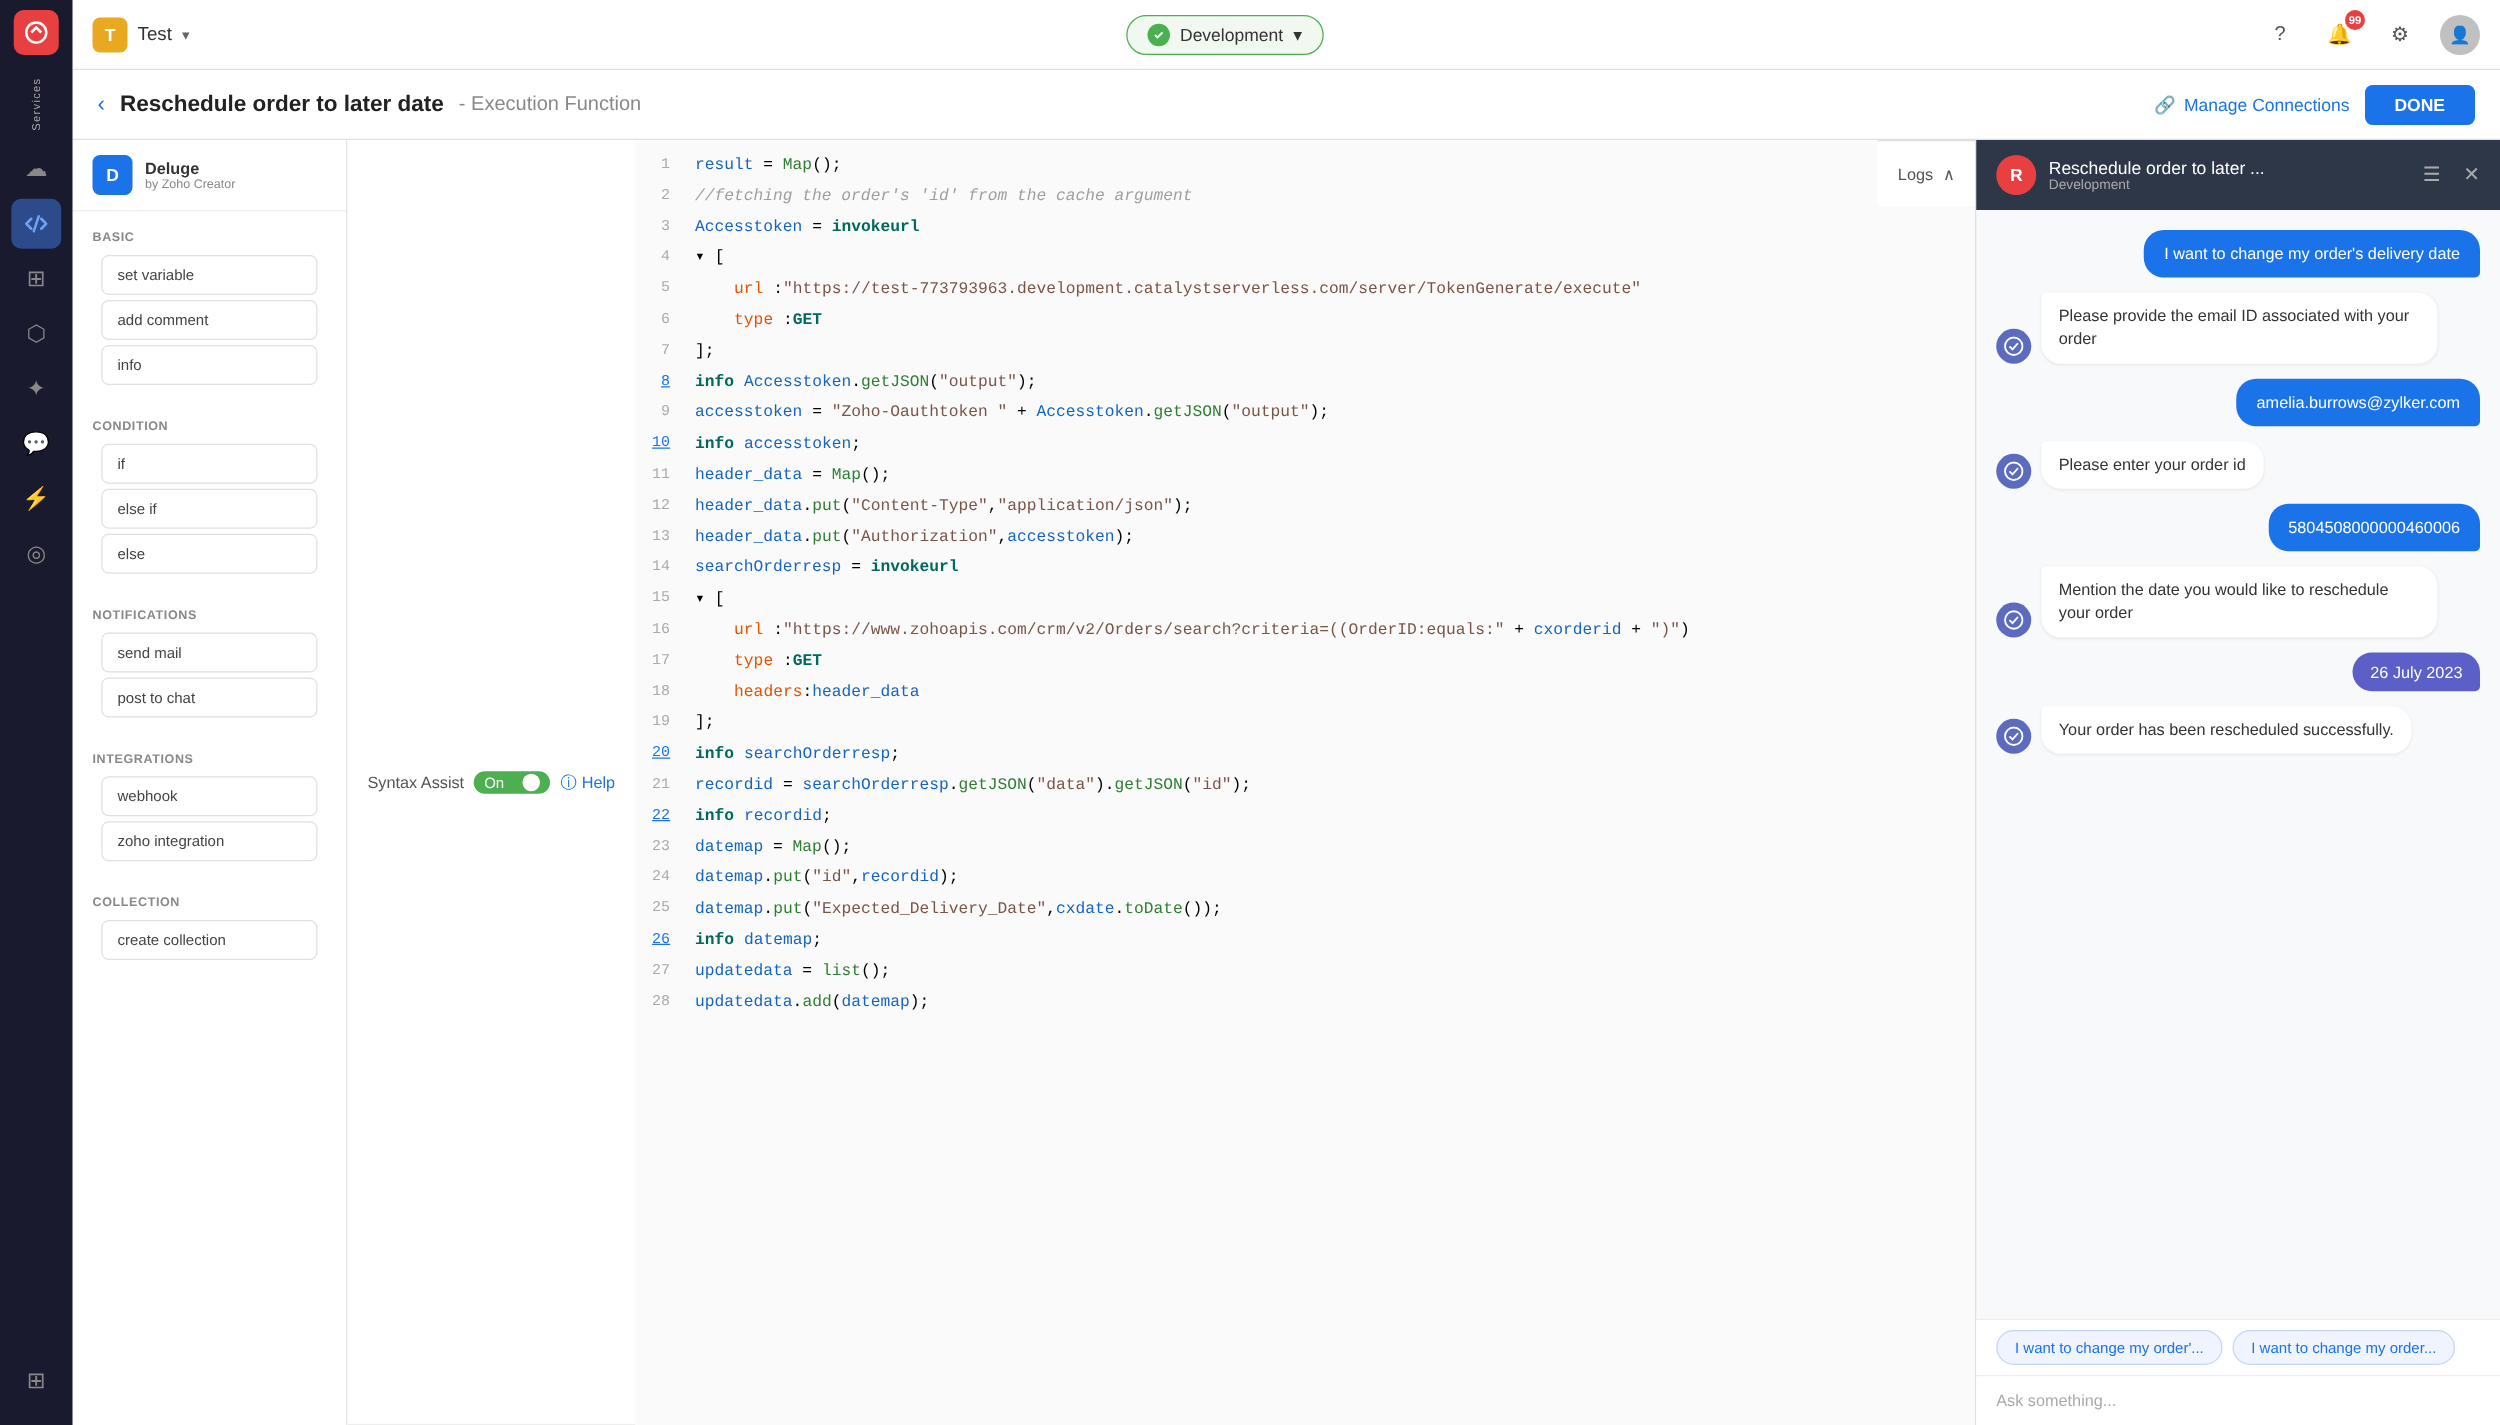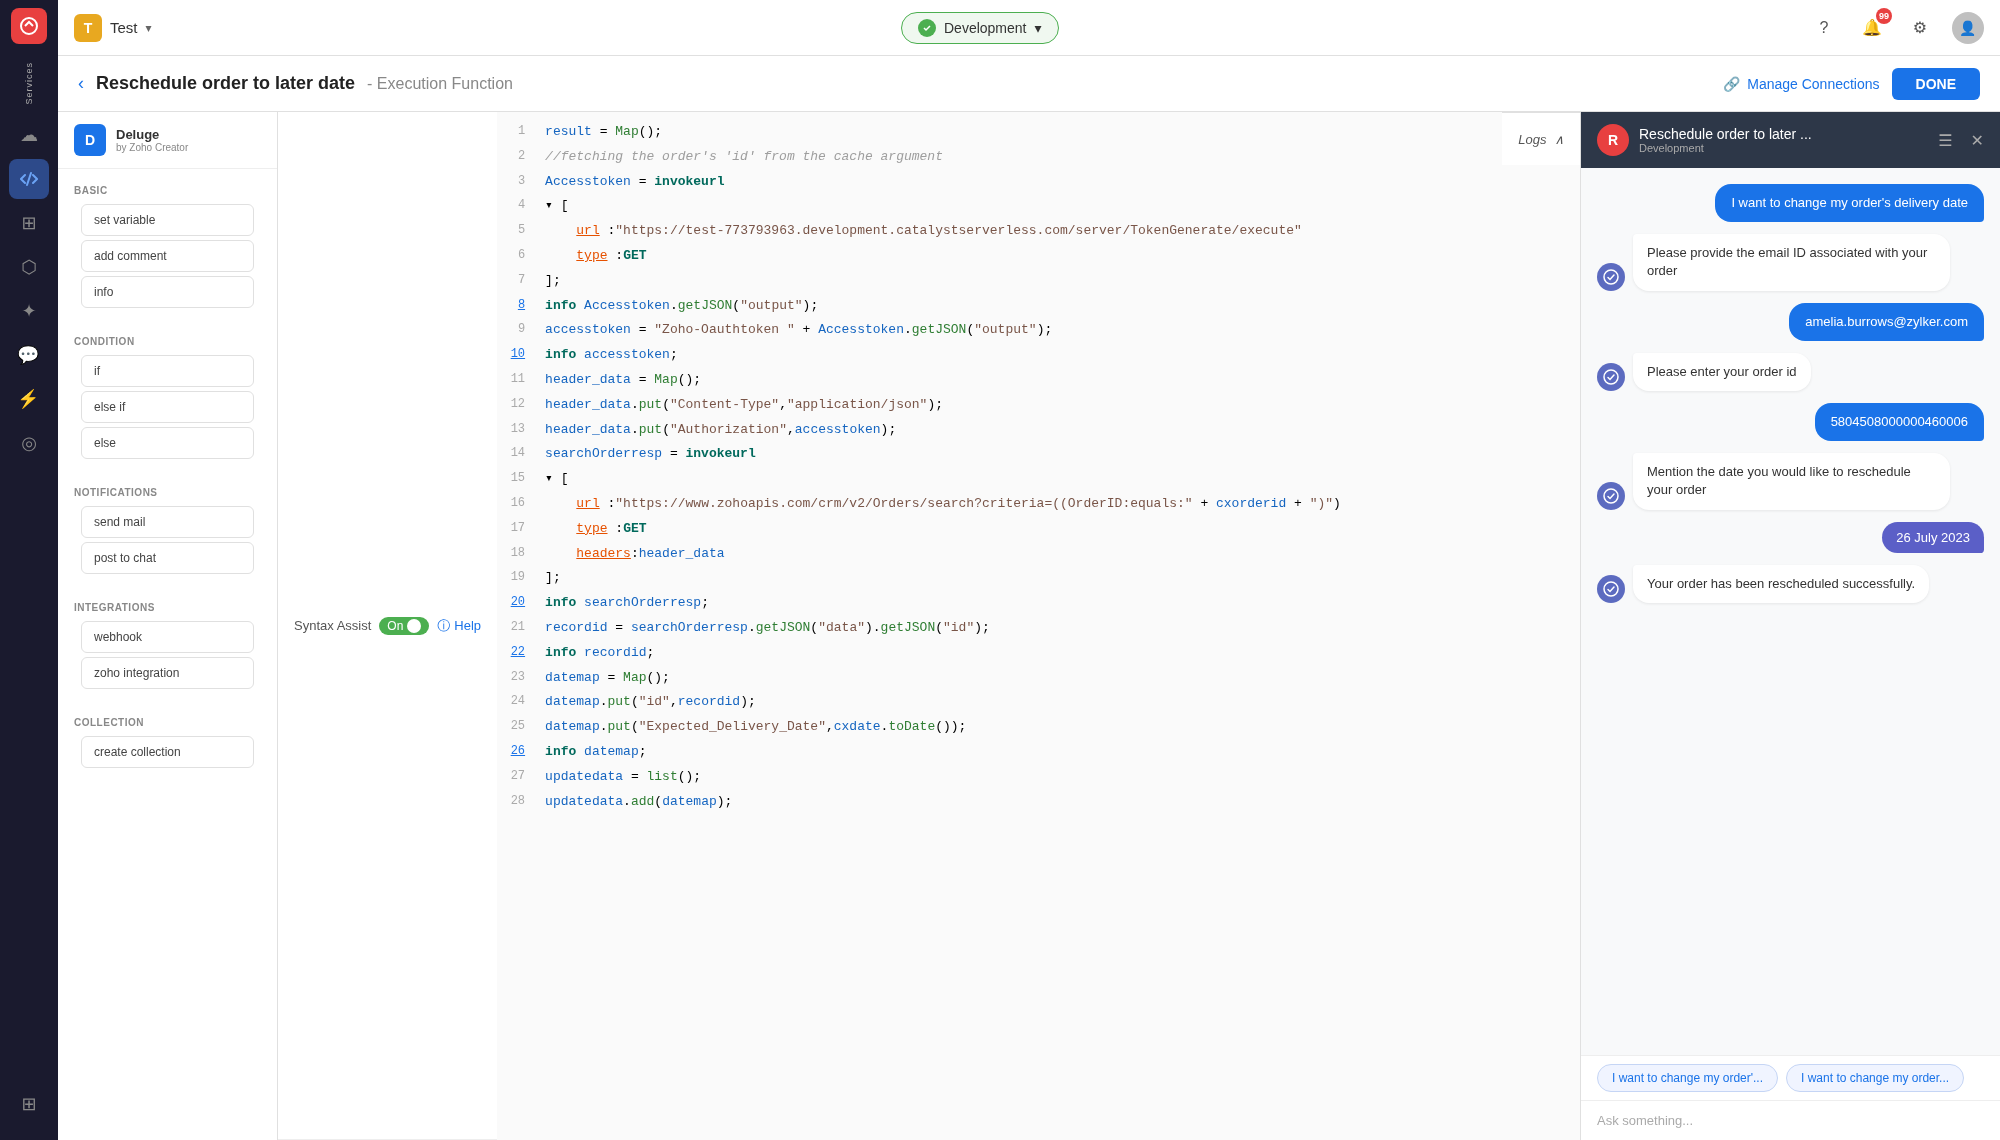--- a/index.html
+++ b/index.html
@@ -281,21 +281,21 @@
       gap: 8px;
       font-size: 13px;
       color: #555;
     }
     .toggle-on {
       background: #4caf50;
       border-radius: 12px;
       padding: 2px 8px;
       display: flex;
       align-items: flex-start;
-      gap: 4px;
+      gap: 15px;
       font-size: 12px;
       color: #fff;
       font-weight: 500;
     }
     .toggle-circle { width: 14px; height: 14px; background: #fff; border-radius: 50%; }
     .help-btn {
       display: flex;
       align-items: center;
       gap: 4px;
       font-size: 13px;
@@ -327,21 +327,21 @@
     }
     .line-num.active { color: #1a73e8; text-decoration: underline; }
     .line-code {
       flex: 1;
       padding: 1px 8px;
       white-space: pre;
       line-height: 1.6;
     }
     .kw-green { color: #2e7d32; }
     .kw-blue { color: #1565c0; }
-    .kw-orange { color: #e65100; text-decoration: underline; }
+    .kw-orange { color: #e65100; }
     .kw-teal { color: #00695c; font-weight: bold; }
     .str-brown { color: #795548; }
     .comment { color: #9e9e9e; font-style: italic; }
     .code-footer {
       border-top: 1px solid #eee;
       padding: 12px 16px;
       background: #fff;
       display: flex;
       align-items: center;
       gap: 12px;
@@ -492,21 +492,20 @@
       height: 53px;
       background: #fff;
       border-top: 1px solid #e0e0e0;
       display: flex;
       align-items: center;
       padding: 0 16px;
       gap: 8px;
       font-size: 13px;
       color: #555;
       flex-shrink: 0;
-      font-style: italic;
     }
 
     ::-webkit-scrollbar { width: 6px; height: 6px; }
     ::-webkit-scrollbar-track { background: transparent; }
     ::-webkit-scrollbar-thumb { background: #ccc; border-radius: 3px; }
   </style>
 </head>
 <body>
 
 <div class="sidebar-icons">

